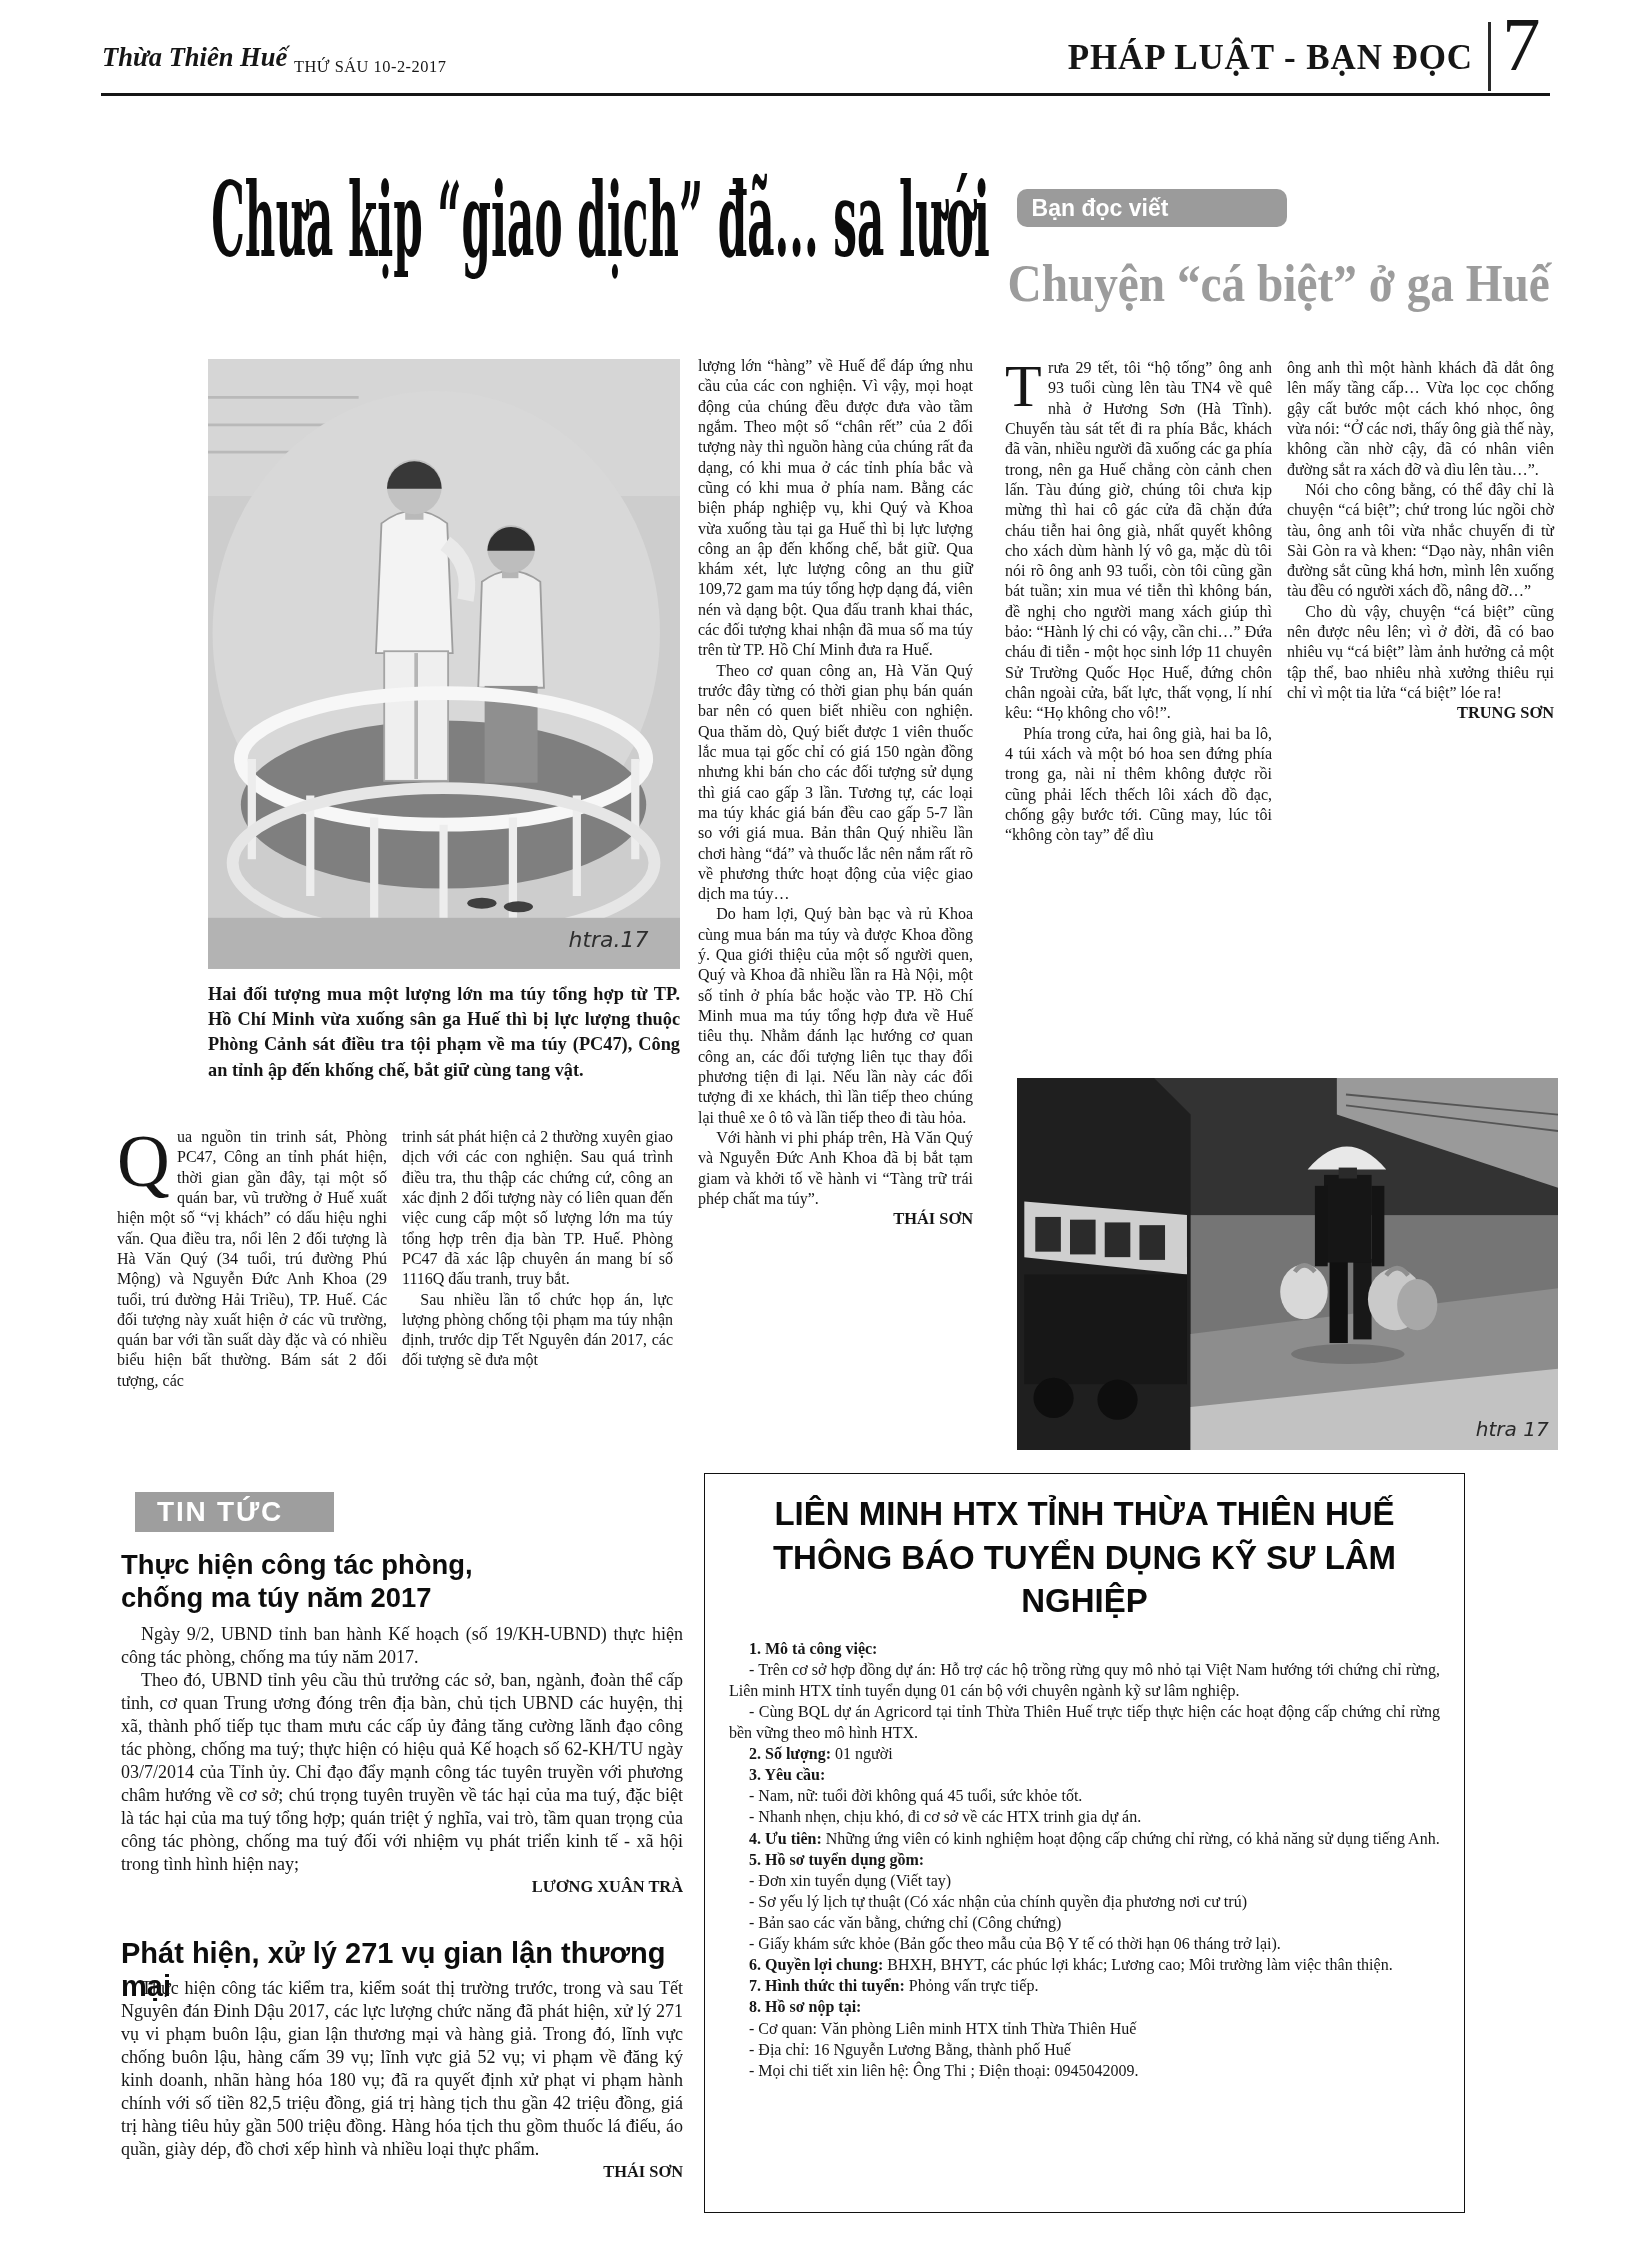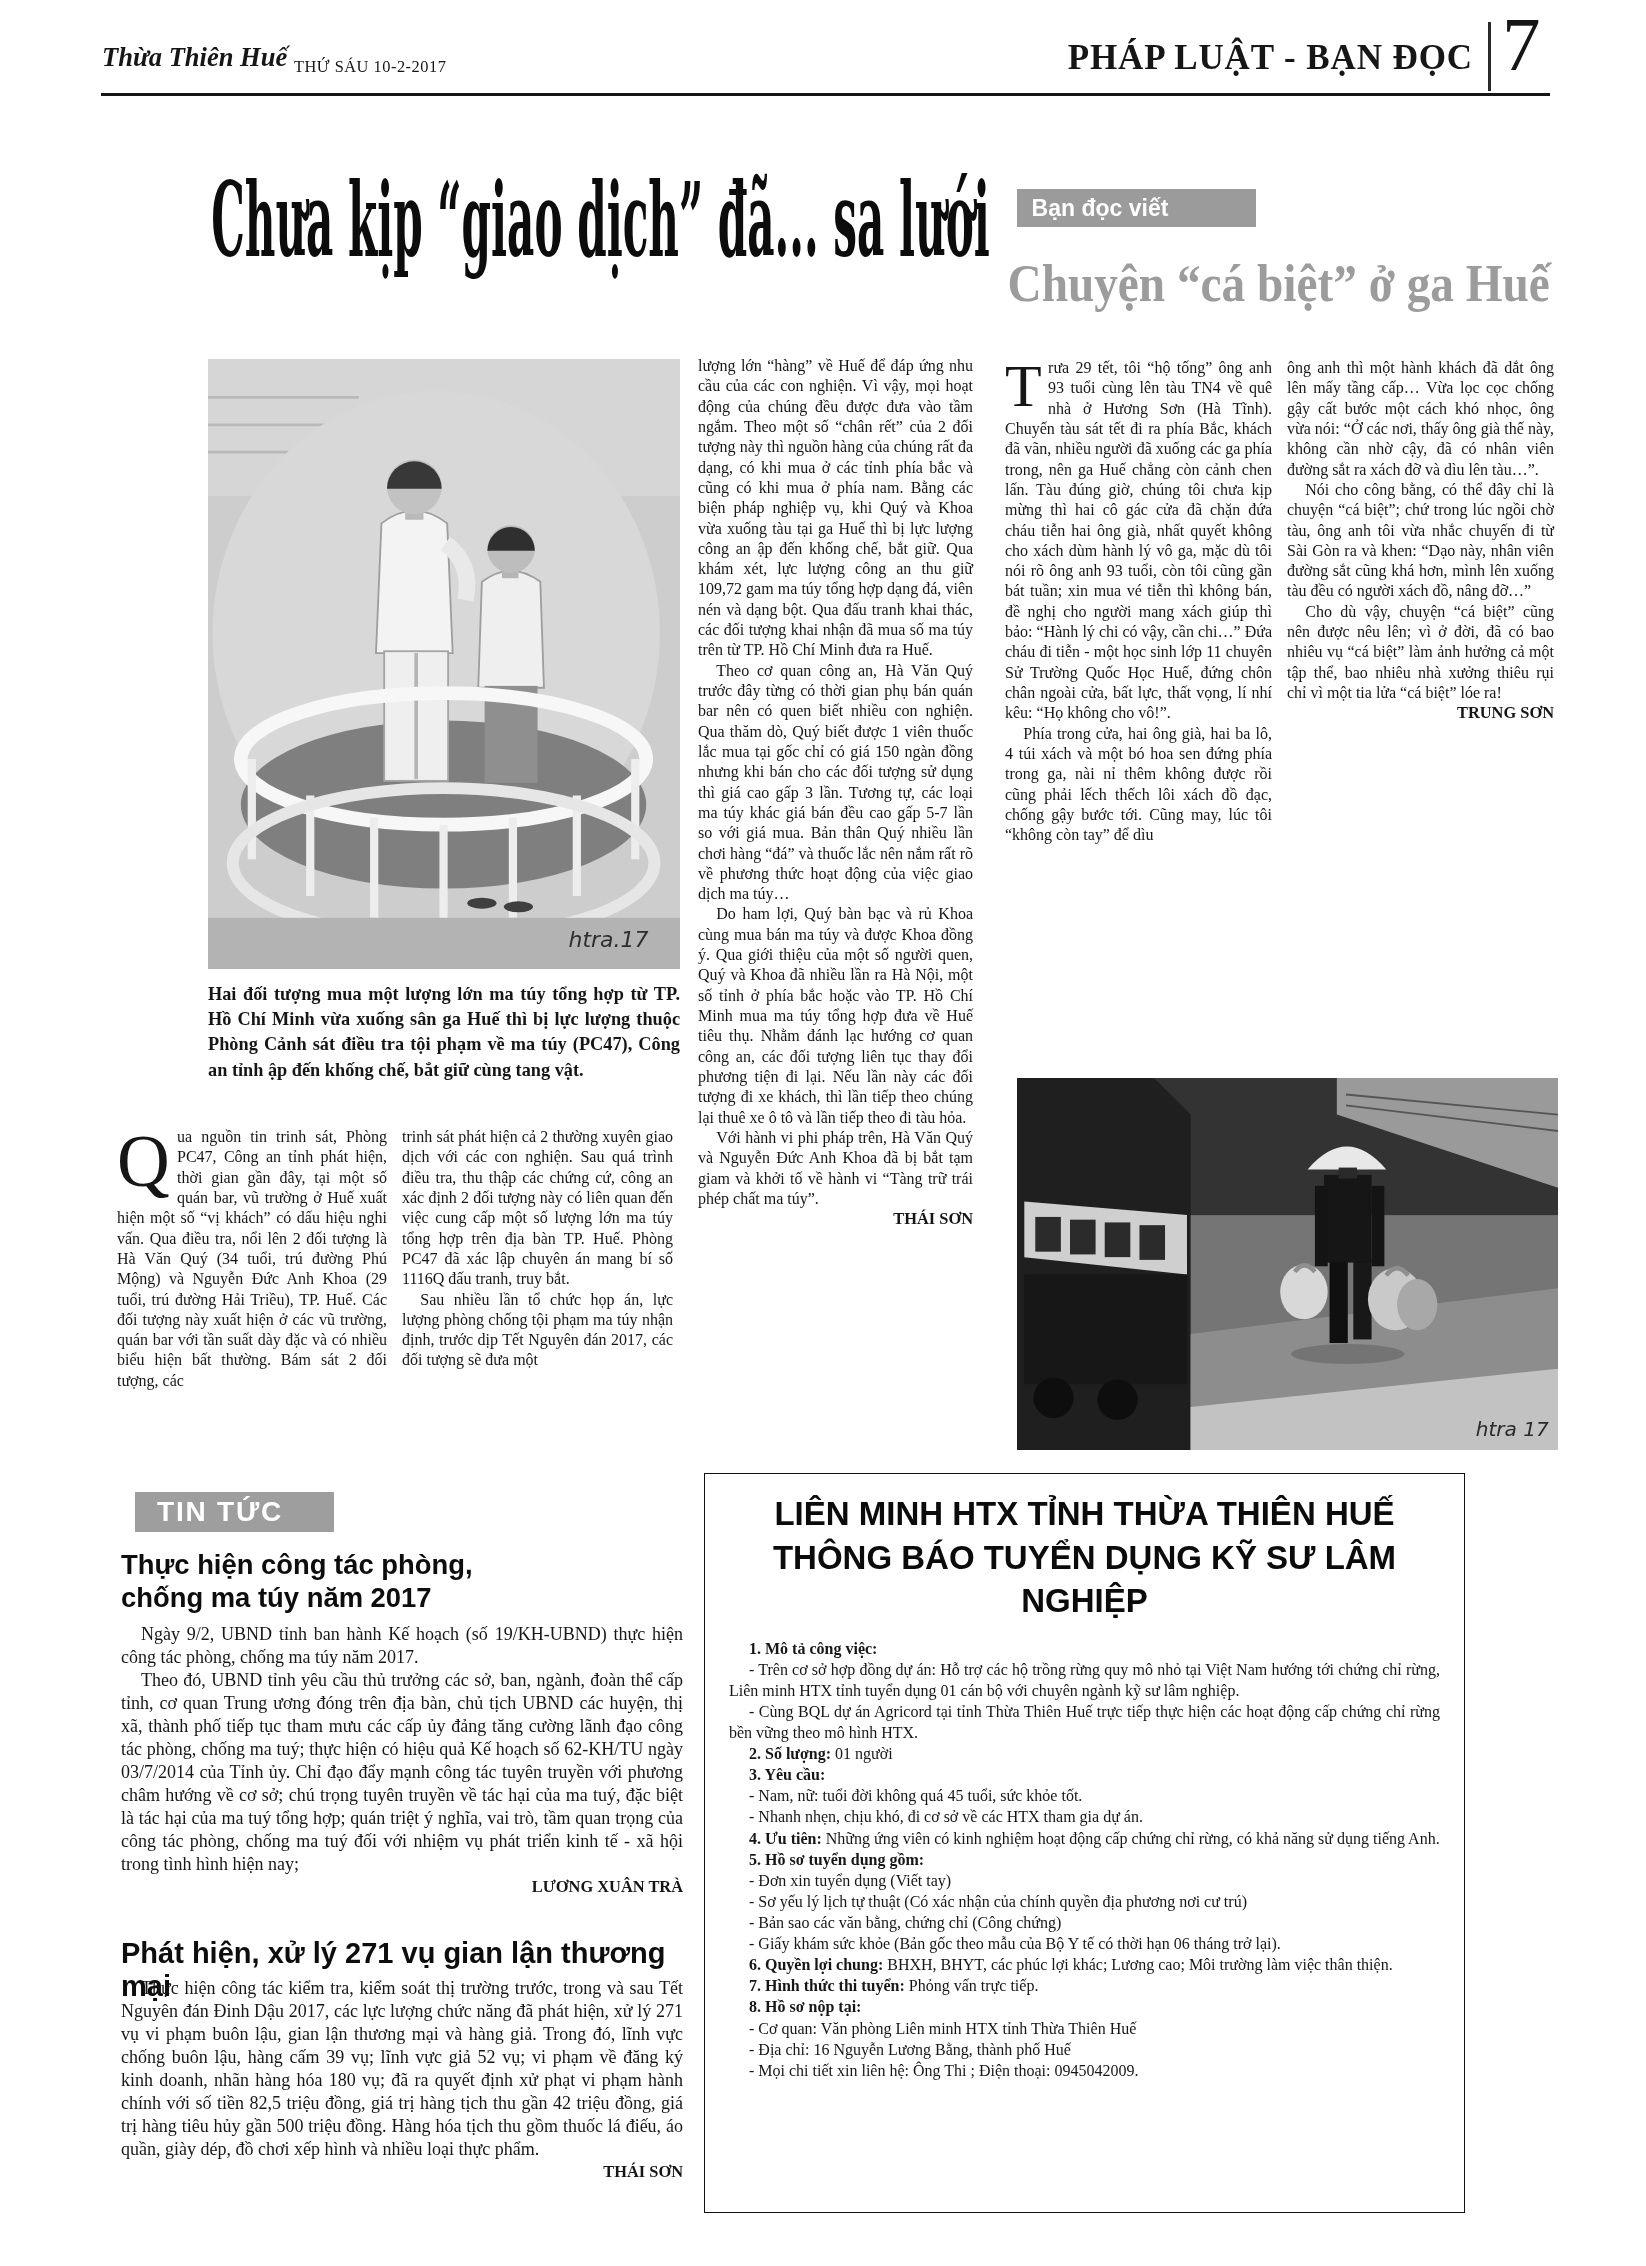--- a/index.html
+++ b/index.html
@@ -17,23 +17,23 @@
 
   
   .main-headline{left:203px;top:102px;}
   .illus{left:208px;top:359px;}
   .caption{left:208px;top:982px;width:472px;font-size:18.3px;font-weight:bold;line-height:1.38;text-align:justify;}
   .colA{left:117px;top:1127px;width:270px;}
   .colB{left:402px;top:1127px;width:271px;}
   .colC{left:698px;top:356px;width:275px;}
 
   
-  .rtag{left:1017px;top:189px;width:239px;height:38px;background:#9b9b9b;color:#ffffff;
+  .rtag{left:1017px;top:189px;width:270px;height:38px;background:#9b9b9b;color:#ffffff;
         font-family:"Liberation Sans",sans-serif;font-weight:bold;font-size:23px;line-height:38px;
-        padding-left:14.6px;box-sizing:border-box;}
+        padding-left:14.6px;box-sizing:border-box;border-radius:10px;}
   .rhead{left:1001px;top:234px;}
   .rcol1{left:1005px;top:358px;width:267px;}
   .rcol2{left:1287px;top:358px;width:267px;}
   .photo{left:1017px;top:1078px;}
 
   
   .ntag{left:135px;top:1492px;width:199px;height:40px;background:#9e9e9e;color:#ffffff;
         font-family:"Liberation Sans",sans-serif;font-weight:bold;font-size:28px;line-height:40px;
         padding-left:22px;letter-spacing:1.8px;box-sizing:border-box;}
   .nh1{left:121px;top:1548px;width:429px;font-family:"Liberation Sans",sans-serif;font-size:27.4px;
@@ -232,21 +232,21 @@
   <div class="abs annbox">
     <div class="ann-title">LIÊN MINH HTX TỈNH THỪA THIÊN HUẾ</div>
     <div class="ann-title">THÔNG BÁO TUYỂN DỤNG KỸ SƯ LÂM NGHIỆP</div>
     <div class="ann-body">
       <p><b>1. Mô tả công việc:</b><span></span></p>
       <p><b></b><span>- Trên cơ sở hợp đồng dự án: Hỗ trợ các hộ trồng rừng quy mô nhỏ tại Việt Nam hướng tới chứng chỉ rừng, Liên minh HTX tỉnh tuyển dụng 01 cán bộ với chuyên ngành kỹ sư lâm nghiệp.</span></p>
       <p><b></b><span>- Cùng BQL dự án Agricord tại tỉnh Thừa Thiên Huế trực tiếp thực hiện các hoạt động cấp chứng chỉ rừng bền vững theo mô hình HTX.</span></p>
       <p><b>2. Số lượng:</b><span> 01 người</span></p>
       <p><b>3. Yêu cầu:</b><span></span></p>
       <p><b></b><span>- Nam, nữ: tuổi đời không quá 45 tuổi, sức khỏe tốt.</span></p>
-      <p><b></b><span>- Nhanh nhẹn, chịu khó, đi cơ sở về các HTX tham gia dự án.</span></p>
+      <p><b></b><span>- Nhanh nhẹn, chịu khó, đi cơ sở về các HTX trinh gia dự án.</span></p>
       <p><b>4. Ưu tiên:</b><span> Những ứng viên có kinh nghiệm hoạt động cấp chứng chỉ rừng, có khả năng sử dụng tiếng Anh.</span></p>
       <p><b>5. Hồ sơ tuyển dụng gồm:</b><span></span></p>
       <p><b></b><span>- Đơn xin tuyển dụng (Viết tay)</span></p>
       <p><b></b><span>- Sơ yếu lý lịch tự thuật (Có xác nhận của chính quyền địa phương nơi cư trú)</span></p>
       <p><b></b><span>- Bản sao các văn bằng, chứng chỉ (Công chứng)</span></p>
       <p><b></b><span>- Giấy khám sức khỏe (Bản gốc theo mẫu của Bộ Y tế có thời hạn 06 tháng trở lại).</span></p>
       <p><b>6. Quyền lợi chung:</b><span> BHXH, BHYT, các phúc lợi khác; Lương cao; Môi trường làm việc thân thiện.</span></p>
       <p><b>7. Hình thức thi tuyển:</b><span> Phỏng vấn trực tiếp.</span></p>
       <p><b>8. Hồ sơ nộp tại:</b><span></span></p>
       <p><b></b><span>- Cơ quan: Văn phòng Liên minh HTX tỉnh Thừa Thiên Huế</span></p>

